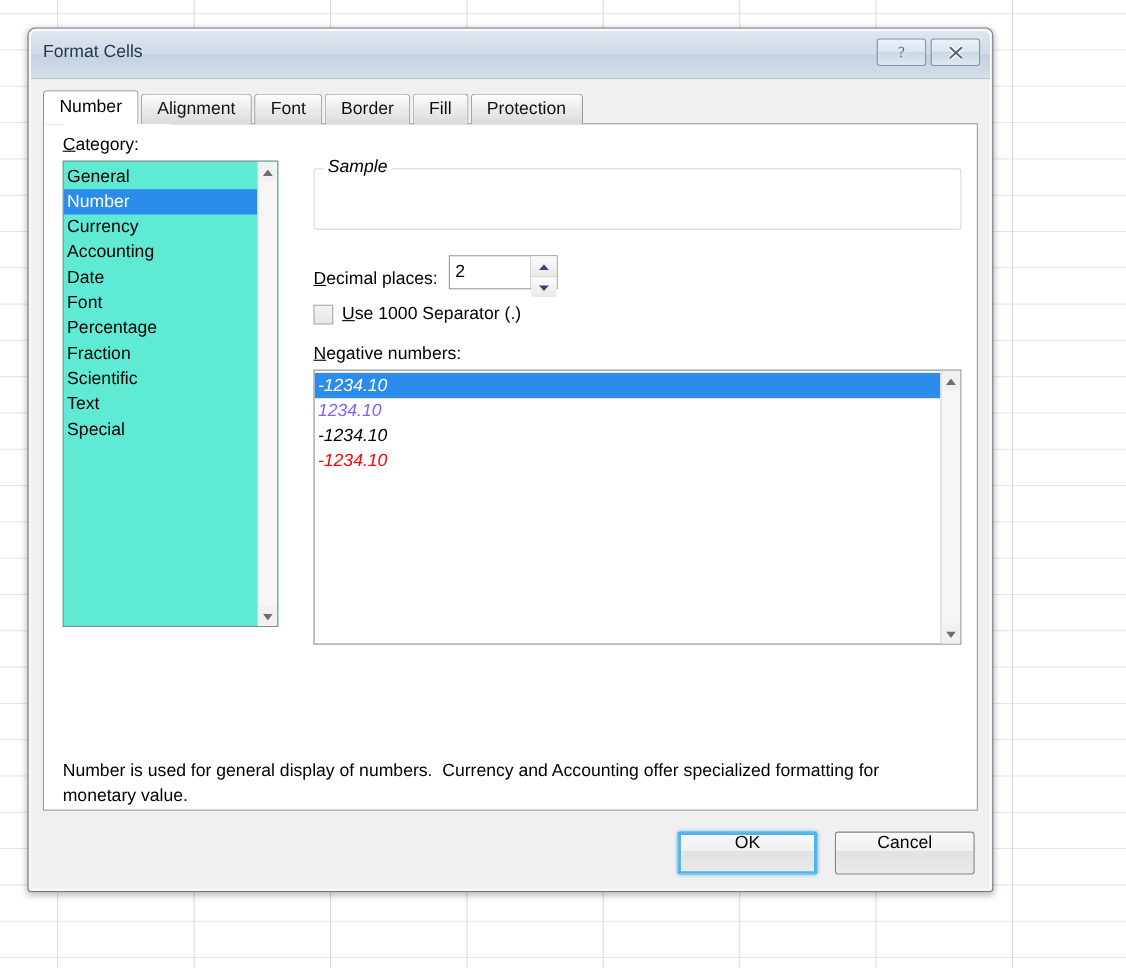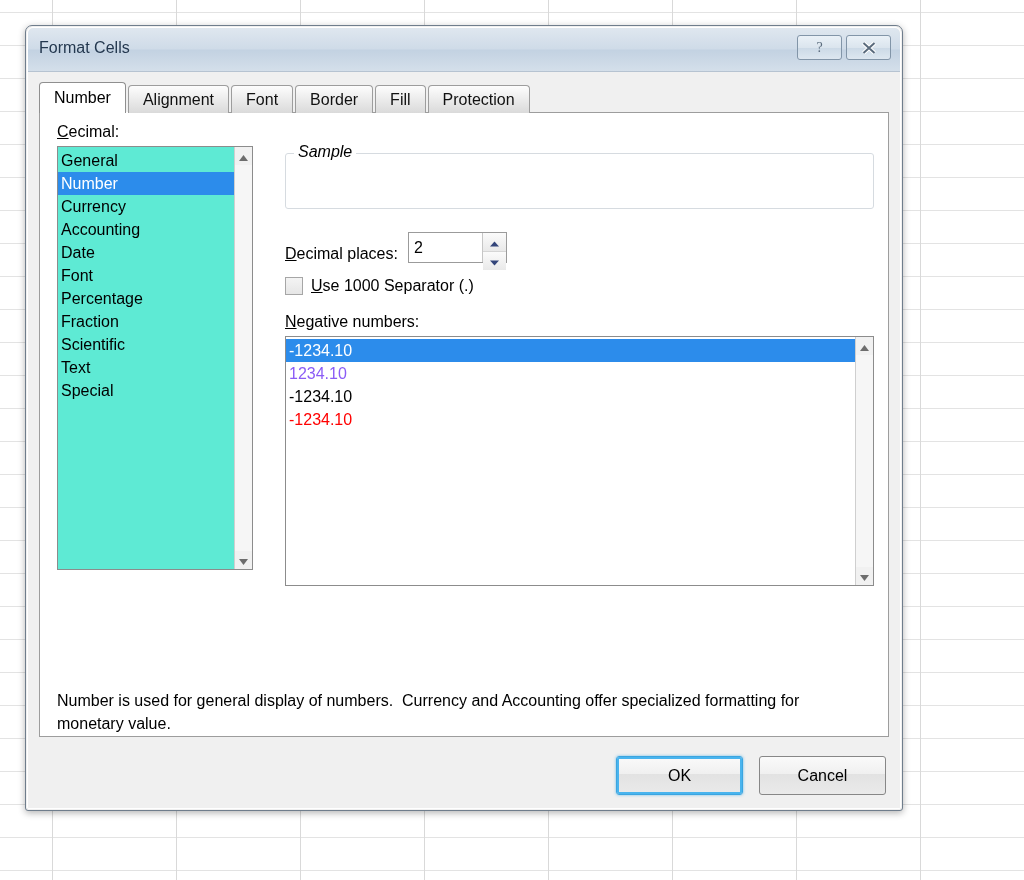--- a/index.html
+++ b/index.html
@@ -213,21 +213,21 @@
     margin-top: 5px;
     height: 250px;
     border: 1px solid #8c8c8c;
     background: #ffffff;
     display: flex;
     overflow: hidden;
   }
   .nitem {
     font-size: 16px;
     padding: 0 3px; height: 23px; line-height: 23px;
-    white-space: nowrap; cursor: default;
+    white-space: nowrap; cursor: default; font-style: italic;
   }
   .nitem.sel { background: #2c8ceb; color: #ffffff !important; }
 
   
   #description {
     position: absolute; left: 17px; top: 576px; right: 24px;
     font-size: 16px; color: #000; line-height: 23px;
     white-space: pre-wrap;
   }
 
@@ -238,21 +238,21 @@
   }
   .btnrow { position: absolute; right: 14px; top: 14px; display: flex; gap: 16px; }
   .btn {
     width: 127px; height: 39px;
     font-size: 16px; color: #000;
     font-family: "Liberation Sans", sans-serif;
     border: 1px solid #878787;
     border-radius: 3px;
     background: linear-gradient(to bottom, #fafafa 0%, #f0f0f0 45%, #e2e2e2 46%, #eaeaea 100%);
     cursor: pointer;
-    display: flex; align-items: center; justify-content: center;
+    display: flex; align-items: flex-start; justify-content: center;
   }
   .btn.default {
     border: 1px solid #3ba5e0;
     box-shadow: 0 0 0 2px #49b4ee inset, 0 0 3px rgba(60,170,230,0.7);
   }
 </style>
 </head>
 <body>
 
 <div id="backdrop"></div>
@@ -298,21 +298,21 @@
           <span>Fill</span>
         </div>
       <div class="tab">
           <span>Protection</span>
         </div>
     </div>
 
     <div class="tabpage">
 
       <div class="lbl" id="category-label">
-        <u>C</u><span>ecimal:</span>
+        <u>C</u><span>ategory:</span>
       </div>
 
       <div id="category-list">
         <div class="listcol" id="category-items">
             <div class="litem">General</div>
             <div class="litem sel">Number</div>
             <div class="litem">Currency</div>
             <div class="litem">Accounting</div>
             <div class="litem">Date</div>
             <div class="litem">Font</div>

